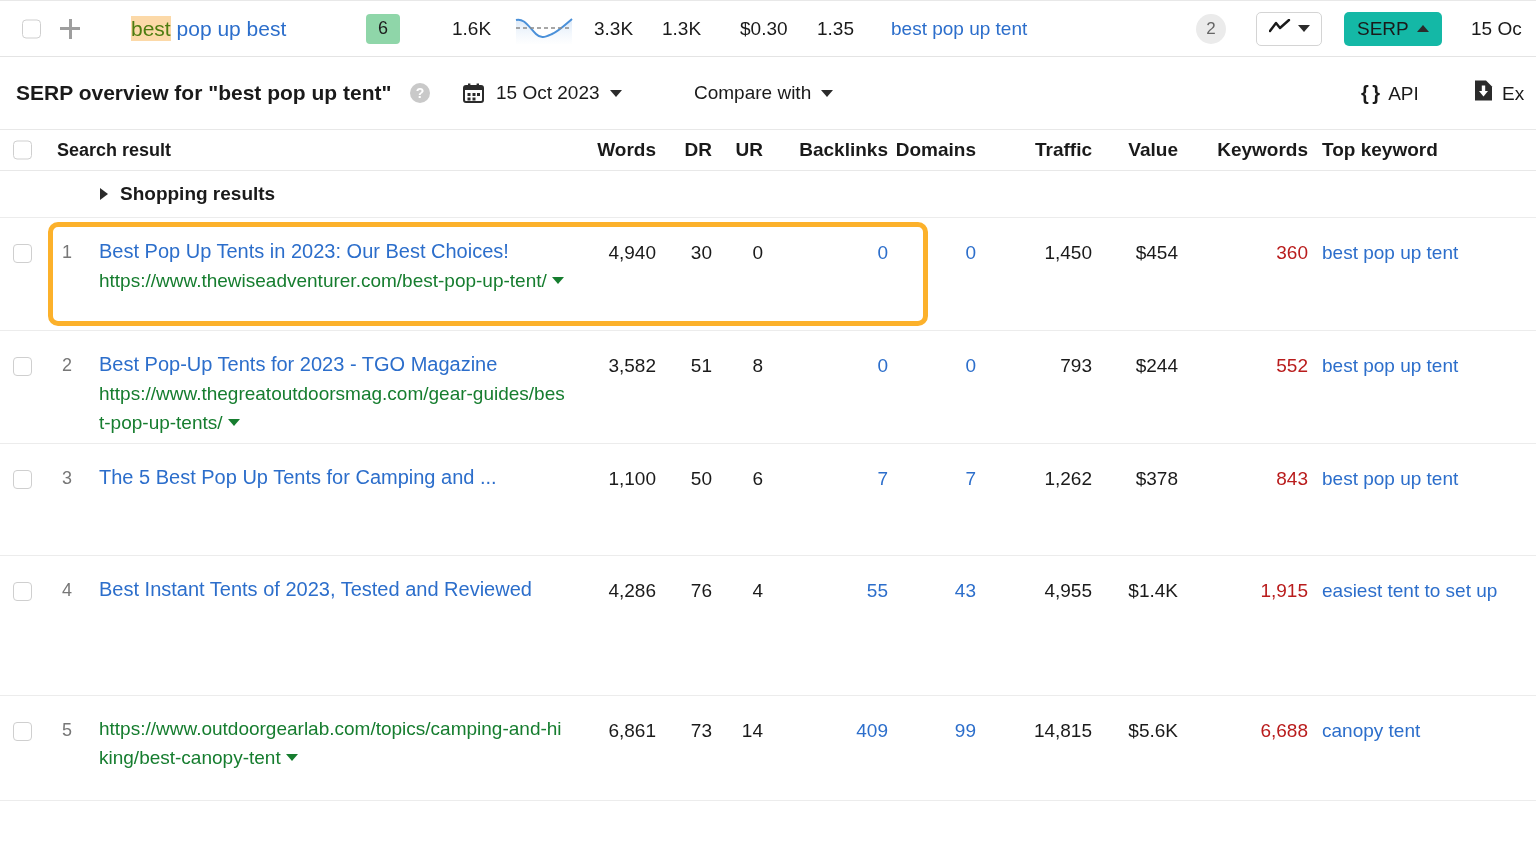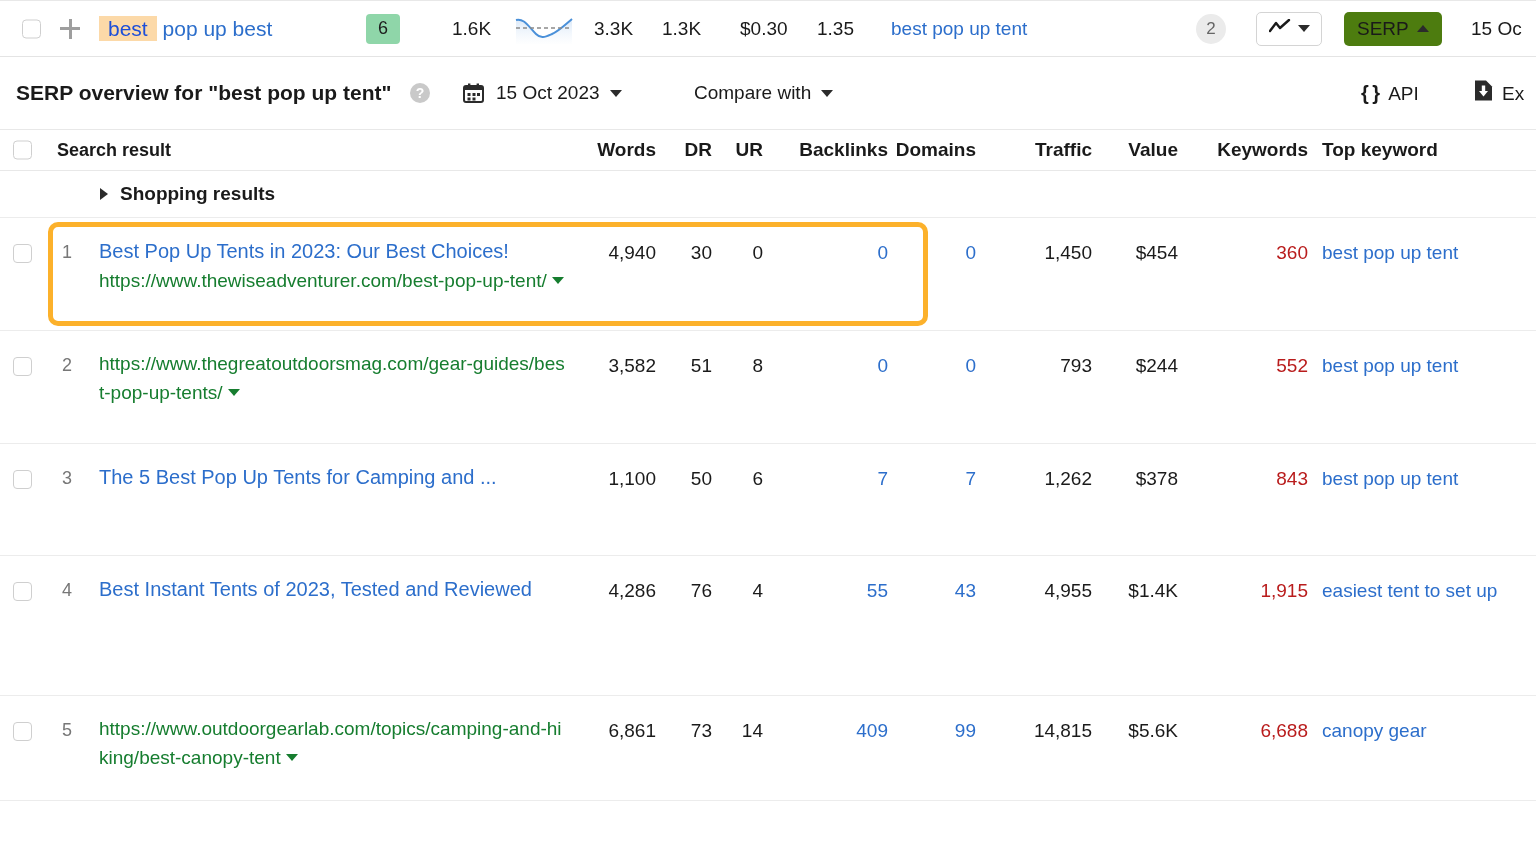--- a/index.html
+++ b/index.html
@@ -37,21 +37,21 @@
   }
   .plus-ico::before, .plus-ico::after {
     content: ""; position: absolute; background: #9e9e9e;
   }
   .plus-ico::before { left: 0; top: 8.5px; width: 20px; height: 3px; }
   .plus-ico::after { top: 0; left: 8.5px; height: 20px; width: 3px; }
 
   .kw-text {
     left: 99px; font-size: 21px; color: #2c6ecb; white-space: nowrap;
   }
-  .kw-text .hl { background: #fcd9a8; color: #1d4ed8; padding: 1px 9px; }
+  .kw-text .hl { background: #fcd9a8; color: #4d7c0f; padding: 1px 0; margin-left: 32px; }
 
   .pos-badge {
     left: 366px; width: 34px; height: 30px;
     background: #8fd6a9; border-radius: 4px;
     color: #1d1d1d; font-size: 18px;
     display: flex; align-items: center; justify-content: center;
   }
   .m-vol { left: 452px; font-size: 19px; }
   .spark { left: 514px; width: 60px; height: 34px; }
   .m-kd  { left: 594px; font-size: 19px; }
@@ -65,21 +65,21 @@
     background: #ebebeb; color: #666; font-size: 17px;
     display: flex; align-items: center; justify-content: center;
   }
   .chart-btn {
     left: 1256px; width: 66px; height: 34px;
     border: 1.5px solid #d4d4d4; border-radius: 5px; background: #fff;
     display: flex; align-items: center; justify-content: center; gap: 7px;
   }
   .serp-btn {
     left: 1344px; height: 34px; padding: 0 13px;
-    background: #4d7c0f; border-radius: 5px;
+    background: #14b8a6; border-radius: 5px;
     display: flex; align-items: center; gap: 8px;
     font-size: 19px; color: #1a1a1a;
   }
   .date-right { left: 1471px; font-size: 19px; white-space: nowrap; }
 
   .caret-d {
     width: 0; height: 0; border-left: 6px solid transparent;
     border-right: 6px solid transparent; border-top: 7px solid #2b2b2b;
   }
   .caret-u {
@@ -299,21 +299,21 @@
           <span class="cell c-domains">0</span>
           <span class="cell c-traffic">1,450</span>
           <span class="cell c-value">$454</span>
           <span class="cell c-keywords">360</span>
           <span class="c-topkw">best pop up tent</span>
           <div class="hi-box"></div>
         </div>
         <div class="row" style="height: 113px;">
           <span class="chk row-chk"></span>
           <span class="row-num">2</span>
-          <div class="row-main"><div class="row-url">https://www.thegreatoutdoorsmag.com/gear-guides/best-pop-up-tents/<span class="url-caret"></span></div></div>
+          <div class="row-main"><span class="row-title">Best Pop-Up Tents for 2023 - TGO Magazine</span><div class="row-url">https://www.thegreatoutdoorsmag.com/gear-guides/best-pop-up-tents/<span class="url-caret"></span></div></div>
           <span class="cell c-words">3,582</span>
           <span class="cell c-dr">51</span>
           <span class="cell c-ur">8</span>
           <span class="cell c-backlinks">0</span>
           <span class="cell c-domains">0</span>
           <span class="cell c-traffic">793</span>
           <span class="cell c-value">$244</span>
           <span class="cell c-keywords">552</span>
           <span class="c-topkw">best pop up tent</span>
         </div>
@@ -350,17 +350,17 @@
           <span class="row-num">5</span>
           <div class="row-main"><div class="row-url">https://www.outdoorgearlab.com/topics/camping-and-hiking/best-canopy-tent<span class="url-caret"></span></div></div>
           <span class="cell c-words">6,861</span>
           <span class="cell c-dr">73</span>
           <span class="cell c-ur">14</span>
           <span class="cell c-backlinks">409</span>
           <span class="cell c-domains">99</span>
           <span class="cell c-traffic">14,815</span>
           <span class="cell c-value">$5.6K</span>
           <span class="cell c-keywords">6,688</span>
-          <span class="c-topkw">canopy gear</span>
+          <span class="c-topkw">canopy tent</span>
         </div>
       </div>
   </div>
 </div>
 
 </body></html>

